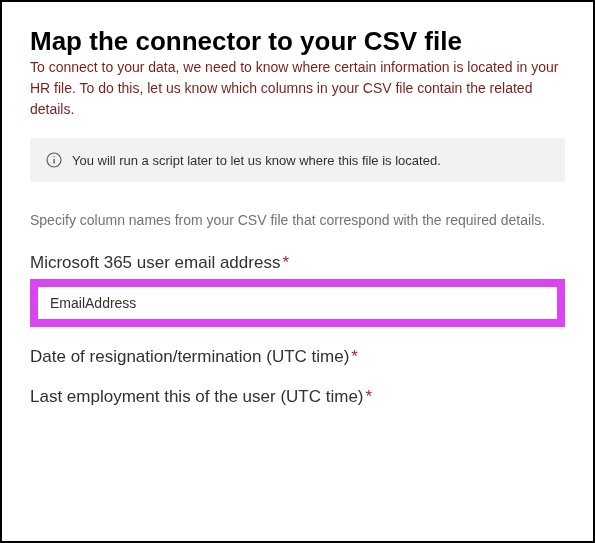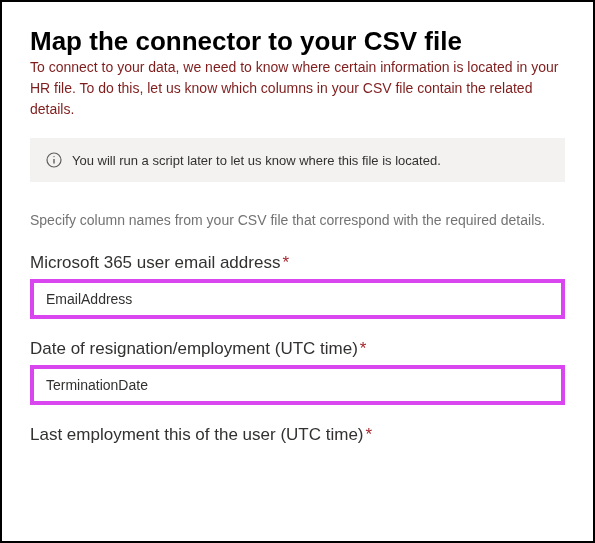--- a/index.html
+++ b/index.html
@@ -66,21 +66,21 @@
       color: #323130;
       margin-bottom: 6px;
       display: block;
     }
     .required-asterisk {
       color: #a4262c;
       margin-left: 2px;
     }
     .text-input {
       width: 100%;
-      border: 4px solid #d946ef;
+      border: 8px solid #d946ef;
       padding: 8px 12px;
       font-size: 14px;
       font-family: inherit;
       color: #323130;
       outline: none;
       background: #fff;
     }
   </style>
 </head>
 <body>
@@ -104,22 +104,21 @@
 
 <div class="field-group">
   <label class="field-label">
     <span>Microsoft 365 user email address</span><span class="required-asterisk">*</span>
   </label>
   <input type="text" class="text-input" value="EmailAddress" style="">
 </div>
 
 <div class="field-group">
   <label class="field-label">
-    <span>Date of resignation/employment (UTC time)</span><span class="required-asterisk">*</span>
+    <span>Date of resignation/termination (UTC time)</span><span class="required-asterisk">*</span>
   </label>
-  <input type="text" class="text-input" value="TerminationDate" style="">
 </div>
 
 <div class="field-group">
   <label class="field-label">
     <span>Last employment this of the user (UTC time)</span><span class="required-asterisk">*</span>
   </label>
 </div>
 
 </body></html>

